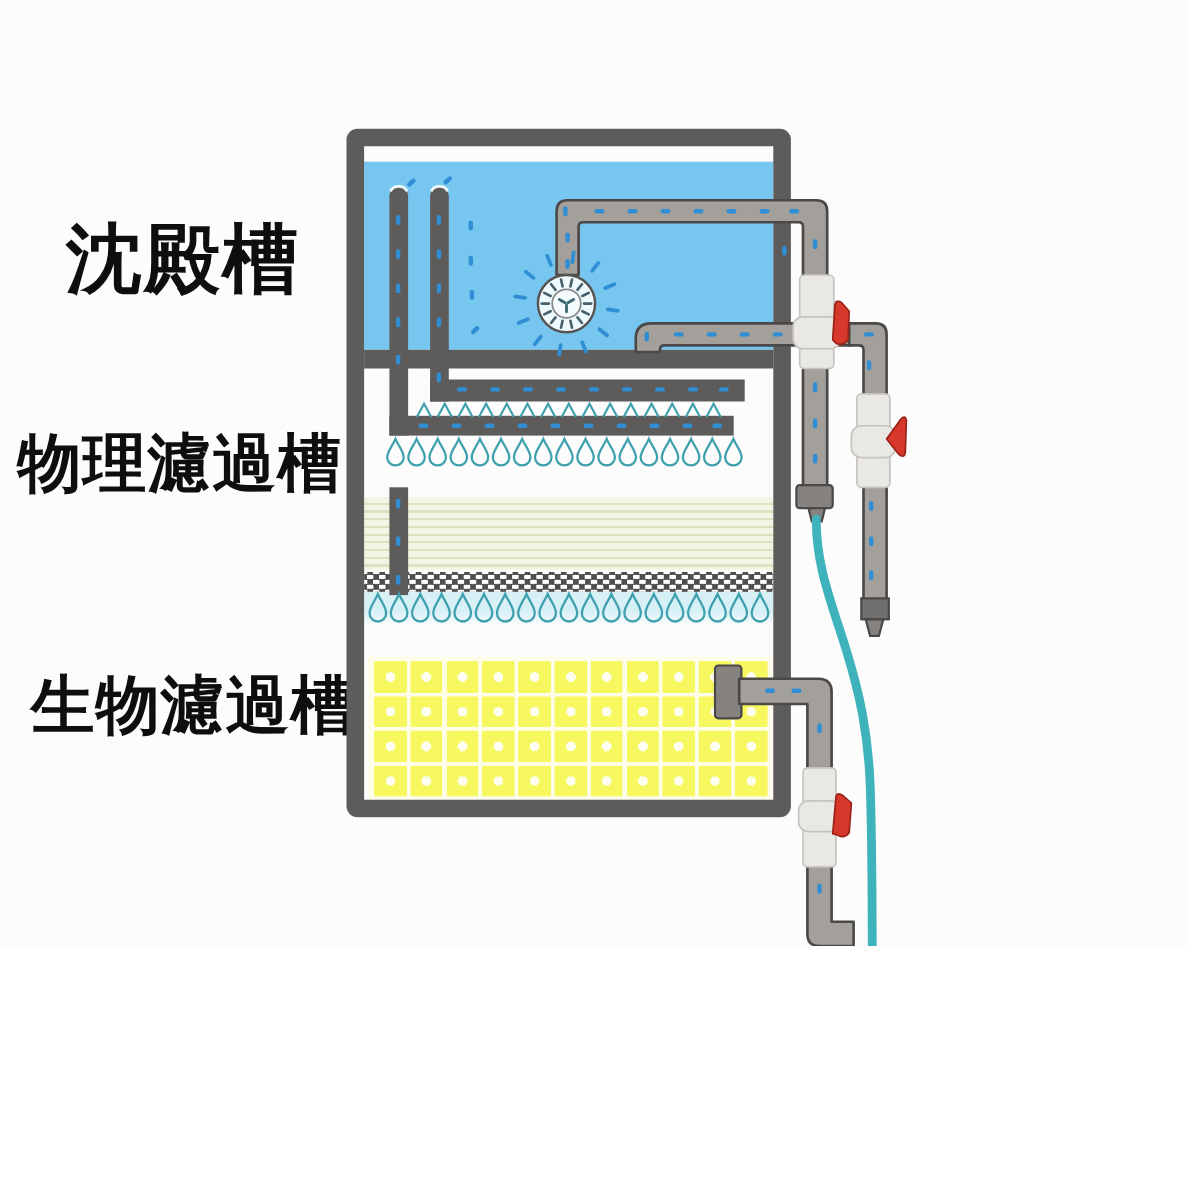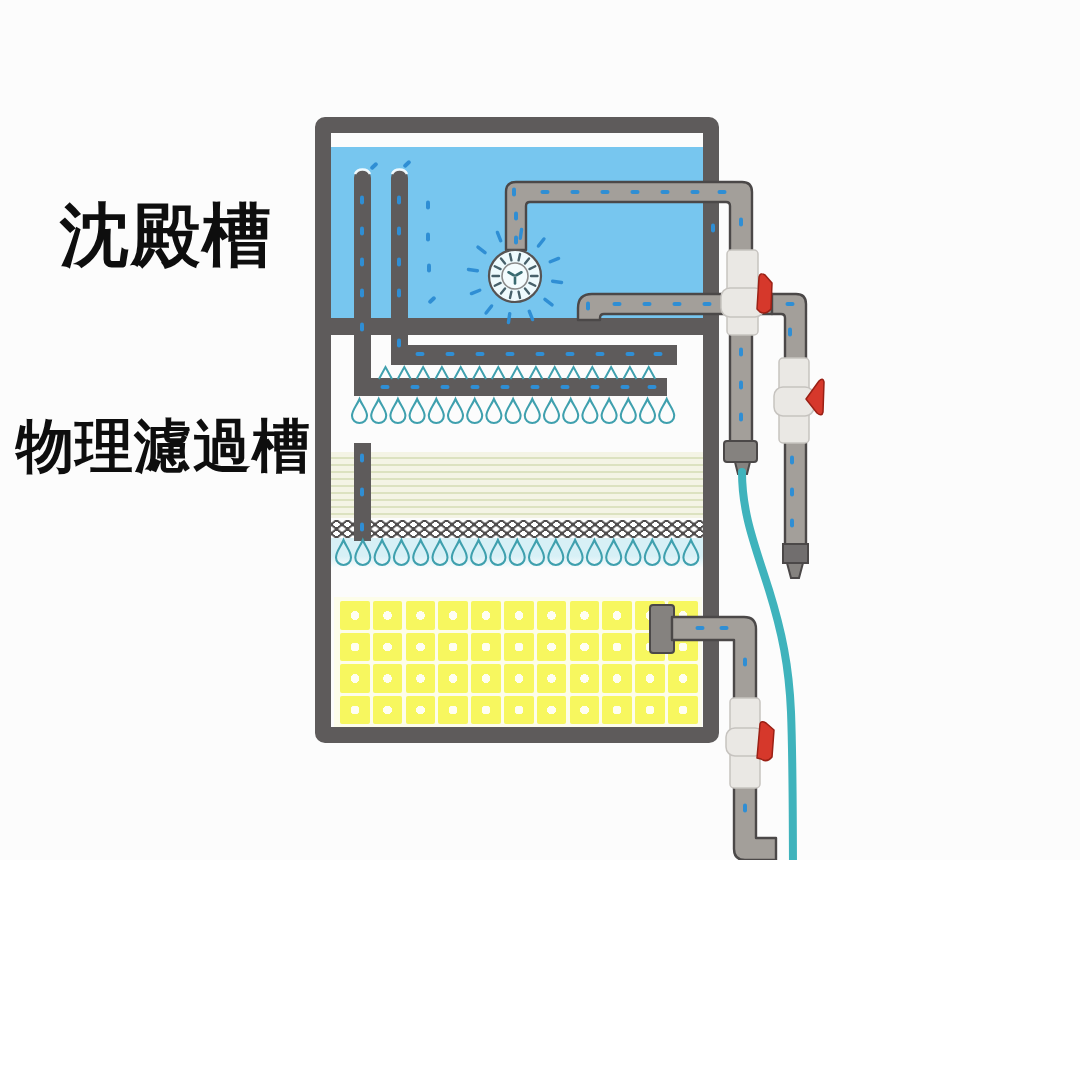--- a/index.html
+++ b/index.html
@@ -9,21 +9,21 @@
     --water:#77c6ef; --hose:#3fb3bc; --hose-tip:#2d99a4; --dash:#2f8ed4; --drop:#3fa0ae;
     --media-bg:#f4f4e5; --media-line:#dce2c0; --plate:#4f4c4c; --cyan:#d7f0f6;
     --cell:#f7f75f; --cell-gap:#fdfdea;
   }
   html,body{margin:0;padding:0;}
   #canvas{position:relative;width:1080px;height:860px;background:var(--bg);overflow:hidden;
           font-family:"Liberation Sans",sans-serif;}
   .abs{position:absolute;}
   .label{position:absolute;color:var(--ink);font-weight:900;line-height:1;letter-spacing:2px;white-space:nowrap;}
   #label-settling{left:60px;top:201px;font-size:69px;}
-  #label-physical{left:16px;top:417px;font-size:58px;letter-spacing:1px;}
+  #label-physical{left:16px;top:393px;font-size:58px;letter-spacing:1px;}
   #label-biological{left:28px;top:613px;font-size:58px;letter-spacing:1px;}
   #label-pump{left:708px;top:900px;font-size:70px;}
   
   #tank-frame{left:315px;top:117px;width:404px;height:626px;box-sizing:border-box;
               border:16px solid var(--wall);border-radius:10px;}
   #water-top{left:331px;top:147px;width:372px;height:171px;background:var(--water);}
   #floor-divider{left:331px;top:318px;width:372px;height:17px;background:var(--wall);}
   #filter-media{left:331px;top:452px;width:372px;height:66px;
     background:repeating-linear-gradient(180deg,var(--media-bg) 0 5px,var(--media-line) 5px 7px);}
   #perforated-plate{left:331px;top:520px;width:372px;height:18px;background-color:var(--plate);
@@ -53,20 +53,21 @@
   .hose-tip{fill:none;stroke:var(--hose-tip);stroke-width:8;stroke-linecap:butt;}
   .cap-arc{fill:none;stroke:#f6fdff;stroke-width:2.5;opacity:.95;}
 </style>
 </head>
 <body>
 
 <div id="canvas">
 
   <div class="label" id="label-settling">沈殿槽</div>
   <div class="label" id="label-physical">物理濾過槽</div>
+  <div class="label" id="label-biological">生物濾過槽</div>
 
   <div class="abs" id="water-top"></div>
   <div class="abs" id="filter-media"></div>
   <div class="abs" id="cyan-band"></div>
   <div class="abs" id="bio-grid">
       <div class="bio-cell" style="left: 6px; top: 4px; width: 29.5px; height: 28.5px;"></div>
       <div class="bio-cell" style="left: 38.8px; top: 4px; width: 29.5px; height: 28.5px;"></div>
       <div class="bio-cell" style="left: 71.6px; top: 4px; width: 29.5px; height: 28.5px;"></div>
       <div class="bio-cell" style="left: 104.4px; top: 4px; width: 29.5px; height: 28.5px;"></div>
       <div class="bio-cell" style="left: 137.2px; top: 4px; width: 29.5px; height: 28.5px;"></div>

